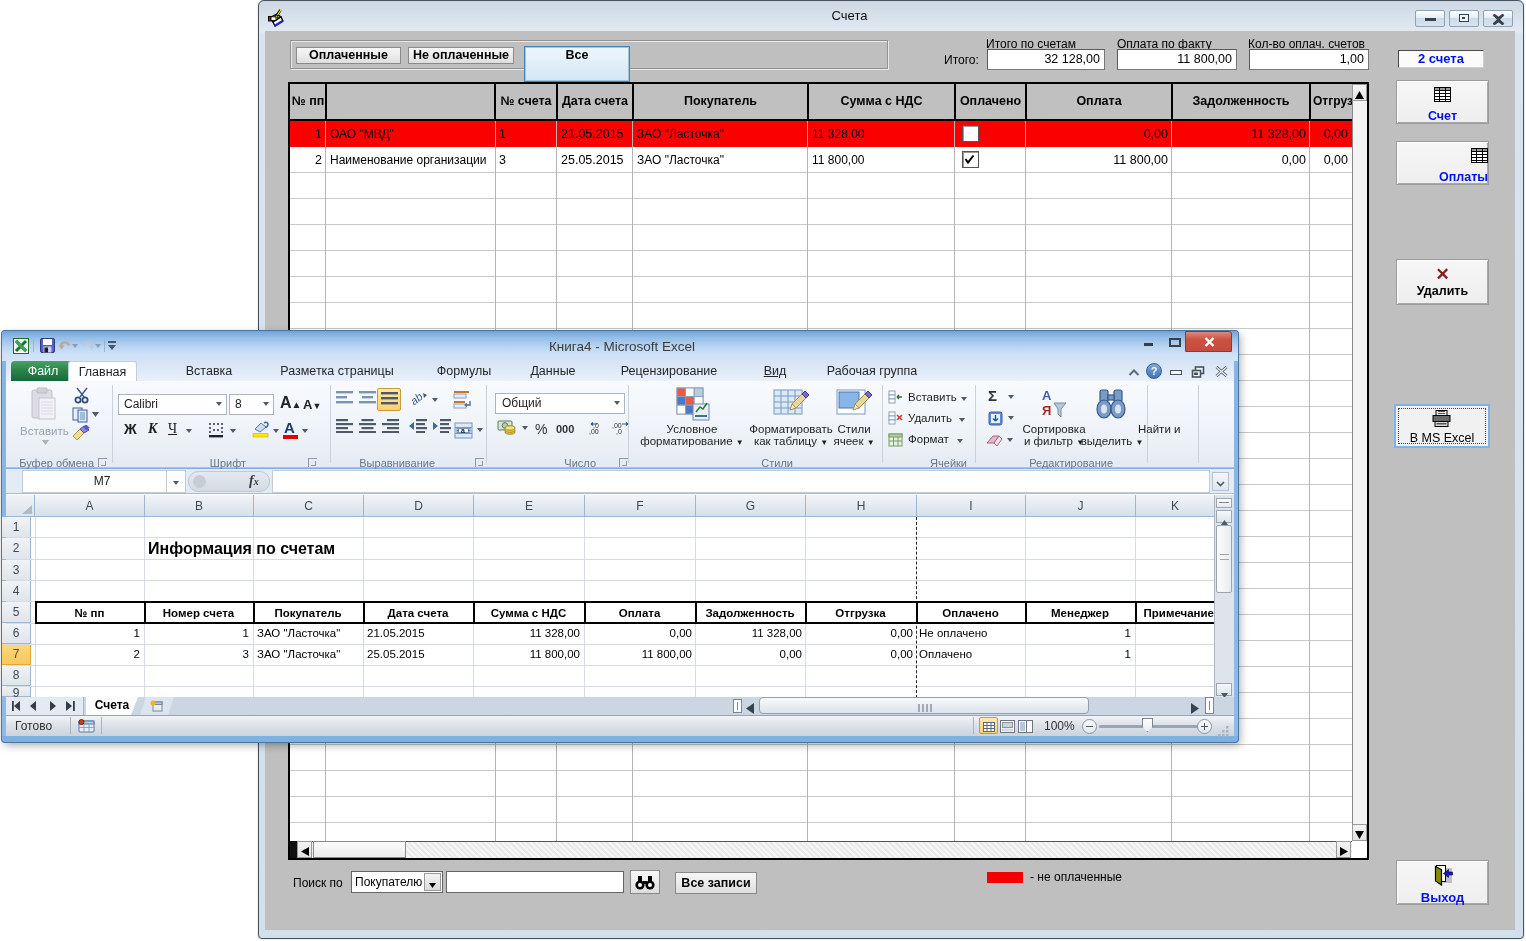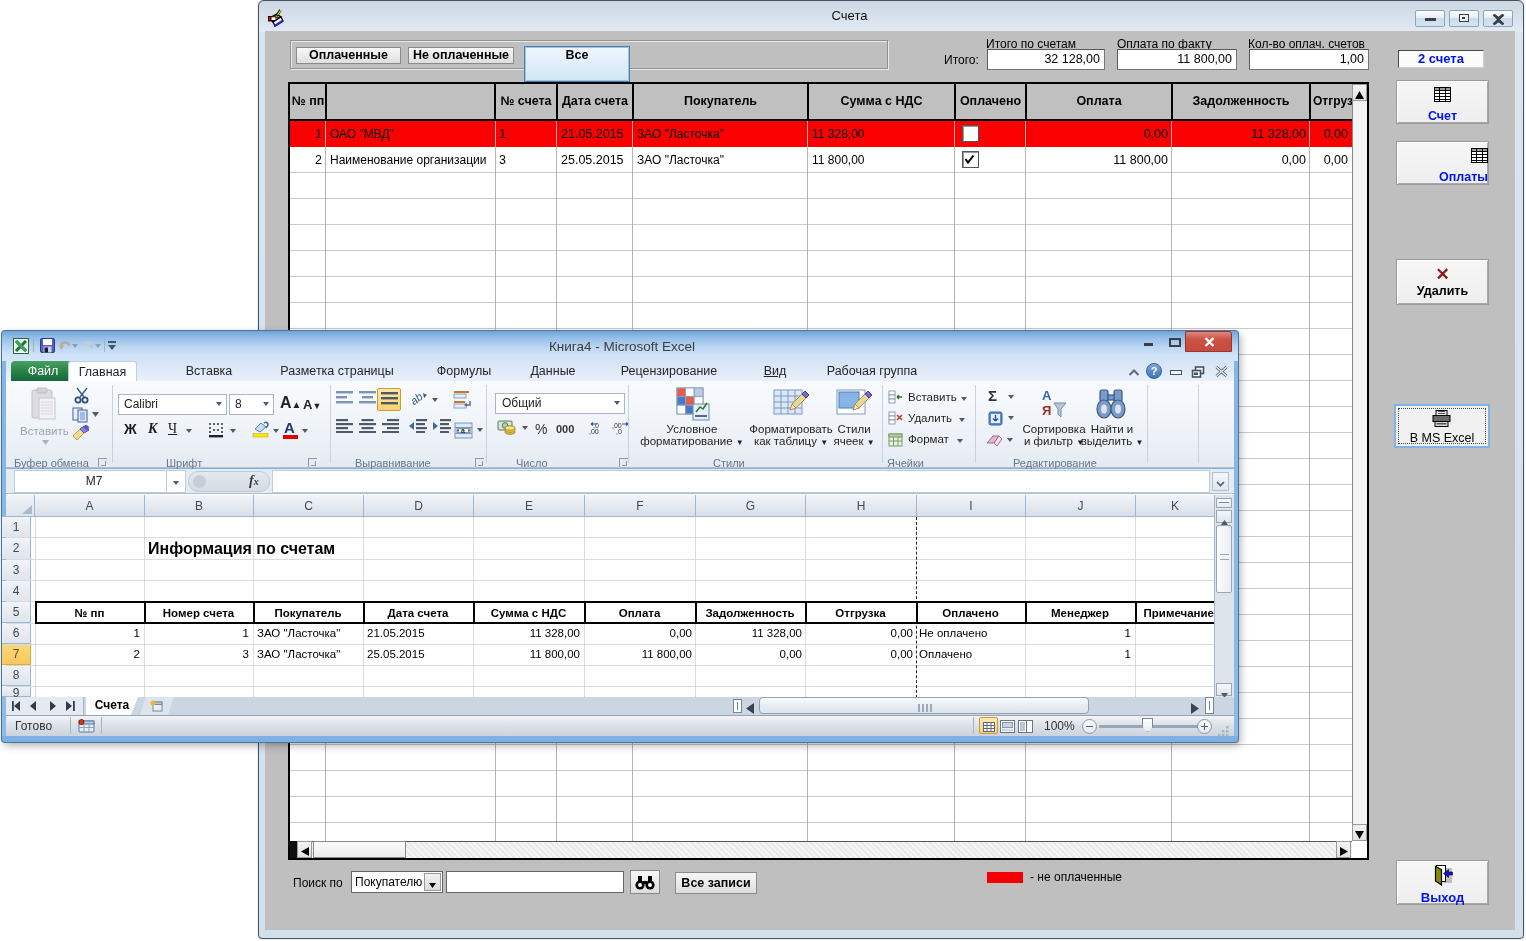--- a/index.html
+++ b/index.html
@@ -19,21 +19,21 @@
 
 .hdrtxt{font-size:12.5px;font-weight:bold;color:#000;text-align:center;position:absolute;top:0;height:35px;line-height:35px;overflow:hidden;}
 .cell{position:absolute;font-size:12.5px;color:#000;height:26px;line-height:26px;white-space:nowrap;overflow:hidden;}
 .vline{position:absolute;width:1px;background:#b4b4b4;}
 .sbbtn{position:absolute;background:linear-gradient(180deg,#f4f4f4,#e2e2e2);border:1px solid #9a9a9a;box-sizing:border-box;text-align:center;color:#000;}
 
 .rbtn{position:absolute;left:1396px;width:93px;background:linear-gradient(180deg,#f6f6f6,#eeeeee);border:1px solid #9b9b9b;box-shadow:inset 1px 1px 0 #ffffff, inset -1px -1px 0 #a8a8a8;box-sizing:border-box;text-align:center;}
 .blue{color:#0013ee;font-weight:bold;}
 
 .xtab{top:30px;height:21px;line-height:21px;text-align:center;color:#262626;font-size:12.5px;}
-.glab{position:absolute;top:126px;font-size:11px;color:#68758a;text-align:left;white-space:nowrap;}
+.glab{position:absolute;top:126px;font-size:11px;color:#68758a;text-align:right;white-space:nowrap;}
 .gsep{position:absolute;top:54px;width:1px;height:78px;background:#c9d1dd;}
 .glaunch{position:absolute;top:127px;width:8px;height:8px;border-left:1px solid #8e99a8;border-top:1px solid #8e99a8;}
 .glaunch:after{content:"";position:absolute;left:2px;top:2px;width:4px;height:4px;border-right:1.5px solid #8e99a8;border-bottom:1.5px solid #8e99a8;}
 .rtxt{position:absolute;font-size:11.5px;color:#1e1e1e;white-space:nowrap;}
 .combo{position:absolute;background:#fff;border:1px solid #abb6c4;box-sizing:border-box;font-size:12px;color:#1e1e1e;}
 .dna{position:absolute;width:0;height:0;border-left:3px solid transparent;border-right:3px solid transparent;border-top:4px solid #4e5a68;}
 .colhdr{position:absolute;top:164px;height:22px;line-height:22px;text-align:center;font-size:12px;color:#3f4a58;border-right:1px solid #9eb6ce;box-sizing:border-box;}
 .rowhdr{position:absolute;left:0;width:29px;text-align:center;font-size:12px;color:#3f4a58;border-bottom:1px solid #9eb6ce;border-right:1px solid #9eb6ce;box-sizing:border-box;background:linear-gradient(180deg,#f0f3f7,#dfe5ec);}
 .xgl-v{position:absolute;width:1px;background:#d5dce6;}
 .xgl-h{position:absolute;height:1px;background:#d5dce6;}
@@ -639,25 +639,25 @@
         <g fill="#7a9ac8" stroke="#3a5a88" stroke-width="1.2">
           <rect x="4" y="2" width="8" height="12" rx="2"></rect>
           <rect x="18" y="2" width="8" height="12" rx="2"></rect>
           <rect x="12" y="7" width="6" height="5"></rect>
           <ellipse cx="8" cy="21" rx="7" ry="9"></ellipse>
           <ellipse cx="22" cy="21" rx="7" ry="9"></ellipse>
         </g>
         <ellipse cx="8" cy="21" rx="3" ry="4.5" fill="#d8e4f2"></ellipse>
         <ellipse cx="22" cy="21" rx="3" ry="4.5" fill="#d8e4f2"></ellipse>
       </svg>
-    <div class="rtxt" style="left:1074px;top:92px;width:72px;text-align:center;">Найти и</div>
+    <div class="rtxt" style="left:1136px;top:92px;width:72px;">Найти и</div>
     <div class="rtxt" style="left:1074px;top:104px;width:72px;text-align:center;">выделить <span style="font-size:8px;">▼</span></div>
 
     <div class="a" id="fbar" style="left:4px;top:138px;width:1228px;height:25px;background:#e3ebf4;border-bottom:1px solid #aebbc9;box-sizing:border-box;"></div>
-    <div class="a" style="left:12px;top:139px;width:160px;height:23px;background:#fff;border:1px solid #c2cbd6;box-sizing:border-box;font-size:12px;color:#222;text-align:center;line-height:21px;">M7</div>
+    <div class="a" style="left:20px;top:139px;width:160px;height:23px;background:#fff;border:1px solid #c2cbd6;box-sizing:border-box;font-size:12px;color:#222;text-align:center;line-height:21px;">M7</div>
     <div class="a" style="left:164px;top:139px;width:20px;height:23px;background:#fff;border:1px solid #c2cbd6;box-sizing:border-box;">
         <div class="dna" style="left:6px;top:10px;"></div>
       </div>
     <div class="a" style="left:186px;top:140px;width:82px;height:21px;background:linear-gradient(180deg,#e4e9ef,#d4dbe4);border-radius:10px;border:1px solid #c0c8d2;box-sizing:border-box;">
       <div class="a" style="left:4px;top:3px;width:13px;height:13px;border-radius:7px;background:#c6cdd6;"></div>
       <div class="a" style="left:60px;top:1px;font-family:'Liberation Serif',serif;font-style:italic;font-size:14px;font-weight:bold;color:#3a3a3a;">f<span style="font-size:10px;">x</span></div>
     </div>
     <div class="a" style="left:270px;top:139px;width:938px;height:23px;background:#fff;border:1px solid #c2cbd6;box-sizing:border-box;"></div>
     <div class="a" style="left:1210px;top:141px;width:17px;height:19px;background:linear-gradient(180deg,#f4f7fa,#dfe6ee);border:1px solid #b6c0cc;box-sizing:border-box;"><svg style="margin:5px 0 0 3px;" width="9" height="6" viewBox="0 0 9 6">
           <path d="M1 1 L4.5 4.5 L8 1" stroke="#4e5a68" stroke-width="1.6" fill="none"></path>

